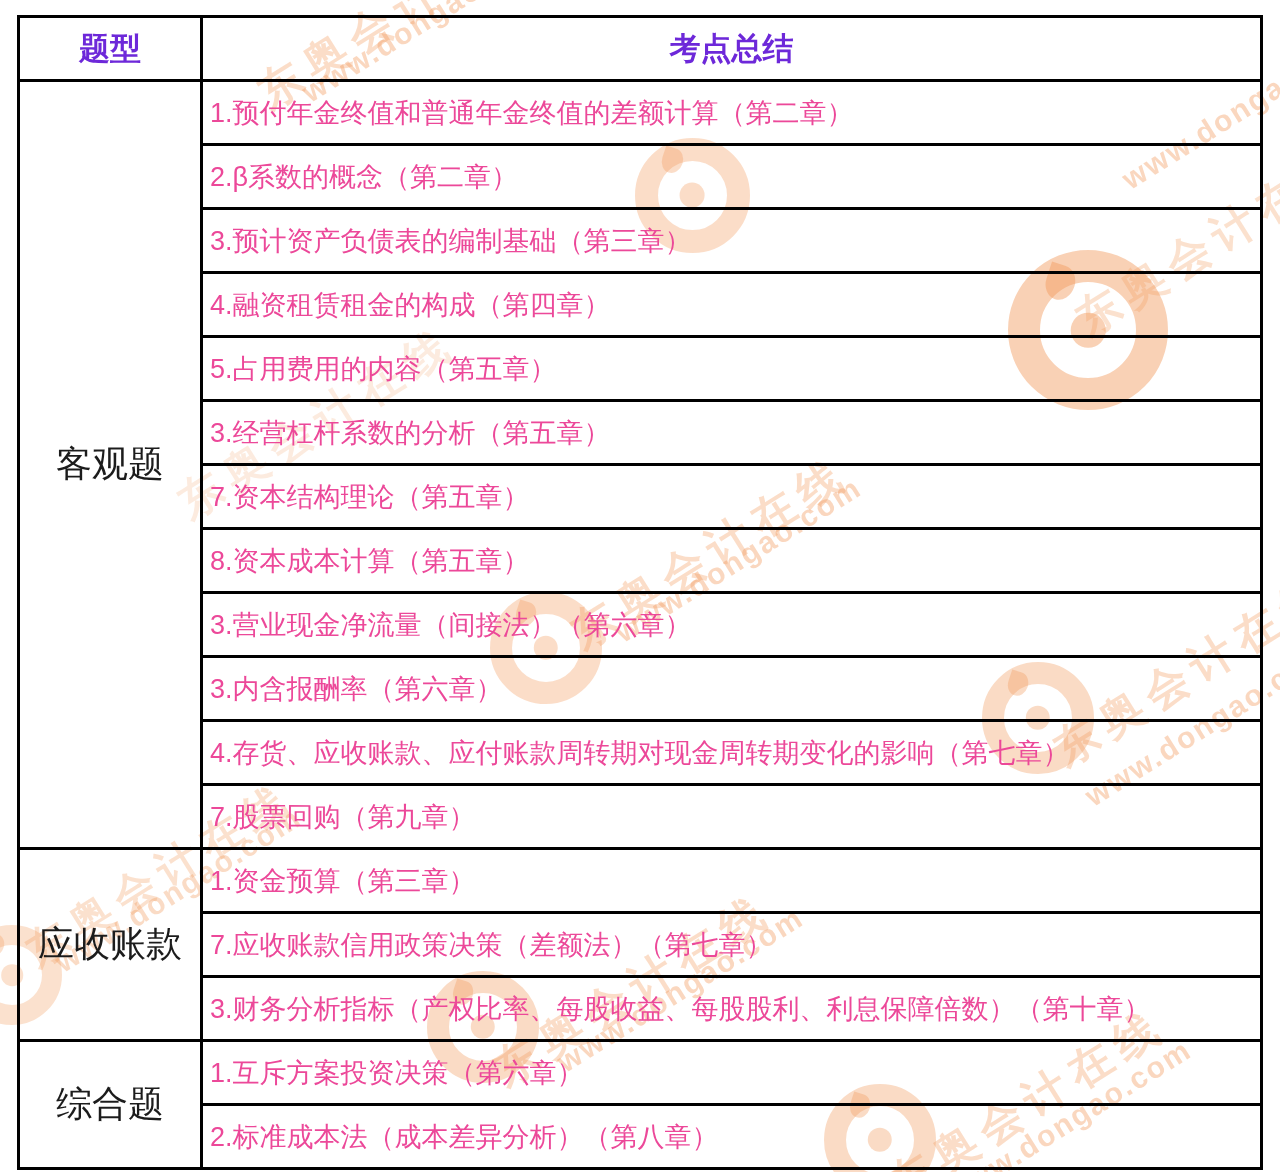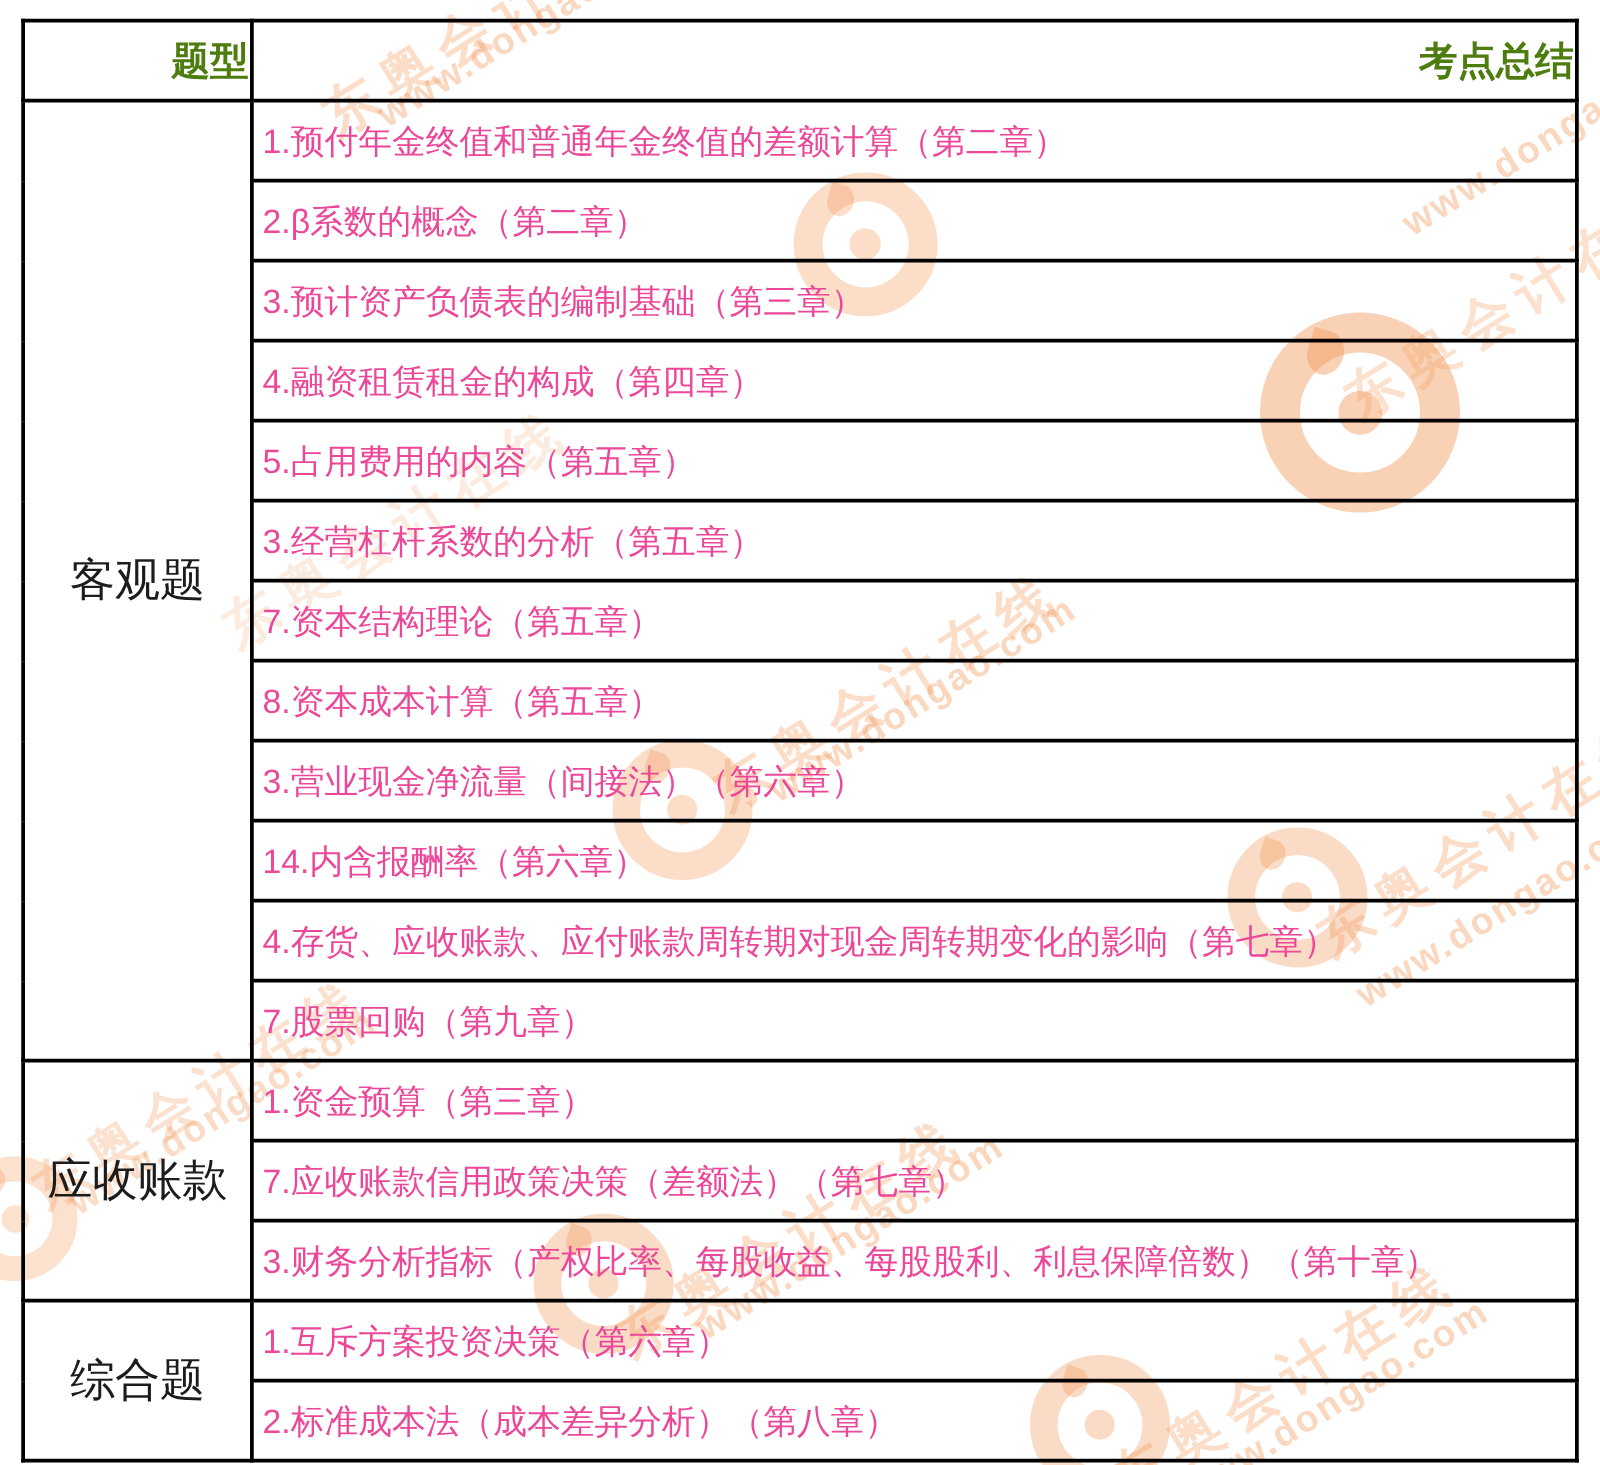--- a/index.html
+++ b/index.html
@@ -49,22 +49,22 @@
     border-collapse:collapse;
     table-layout:fixed;
     background:transparent;
   }
   table.exam th,table.exam td{
     border:3px solid #000;
     background:transparent;
   }
   table.exam tr{height:64px;}
   th.hdr{
-    font-size:31px;font-weight:bold;text-align:right;
-    color:#4d7c0f;
+    font-size:31px;font-weight:bold;text-align:center;
+    color:#6d28d9;
   }
   td.type-cell{
     font-size:36px;text-align:center;vertical-align:middle;
     color:#1c1c1c;
   }
   td.item-cell{
     font-size:27px;vertical-align:middle;
     padding:0 4px 0 7px;
     color:#ec4899;
   }
@@ -133,21 +133,21 @@
       <tr>
           <td class="item-cell">7.资本结构理论（第五章）</td>
         </tr>
       <tr>
           <td class="item-cell">8.资本成本计算（第五章）</td>
         </tr>
       <tr>
           <td class="item-cell">3.营业现金净流量（间接法）（第六章）</td>
         </tr>
       <tr>
-          <td class="item-cell">14.内含报酬率（第六章）</td>
+          <td class="item-cell">3.内含报酬率（第六章）</td>
         </tr>
       <tr>
           <td class="item-cell">4.存货、应收账款、应付账款周转期对现金周转期变化的影响（第七章）</td>
         </tr>
       <tr>
           <td class="item-cell">7.股票回购（第九章）</td>
         </tr>
 
       <tr>
         <td class="type-cell" rowspan="3">应收账款</td>

